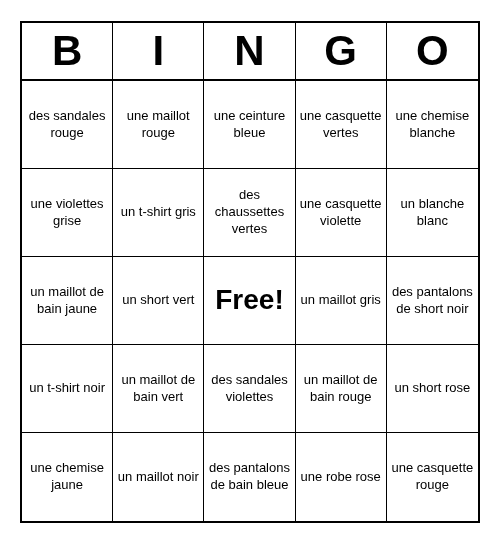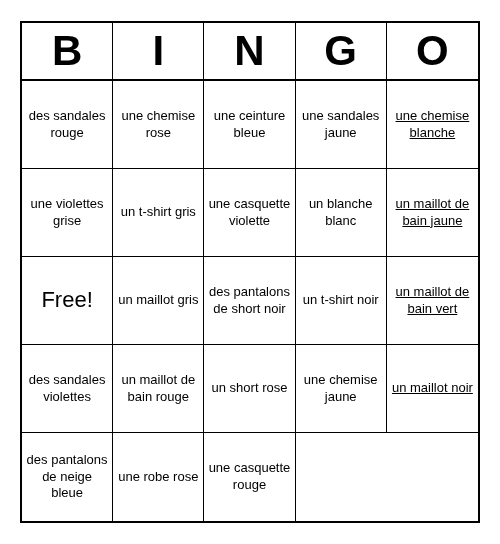--- a/index.html
+++ b/index.html
@@ -42,59 +42,60 @@
       display: flex;
       align-items: center;
       justify-content: center;
       text-align: center;
       padding: 4px;
       font-size: 13px;
       line-height: 1.3;
     }
     .bingo-cell:nth-child(5n) {
       border-right: none;
-      text-decoration: underline;
     }
     .bingo-cell:nth-child(n+21) {
       border-bottom: none;
     }
     .bingo-cell.free {
-      font-size: 22px;
-      font-weight: normal;
+      font-size: 28px;
+      font-weight: bold;
     }
   </style>
 </head>
 <body>
 
 <div class="bingo-card">
   <div class="bingo-header">
   <div class="bingo-header-cell">B</div>
       <div class="bingo-header-cell">I</div>
       <div class="bingo-header-cell">N</div>
       <div class="bingo-header-cell">G</div>
       <div class="bingo-header-cell">O</div>
     </div>
   <div class="bingo-grid">
   <div class="bingo-cell">des sandales rouge</div>
-      <div class="bingo-cell">une chemise rose</div>
+      <div class="bingo-cell">une maillot rouge</div>
       <div class="bingo-cell">une ceinture bleue</div>
-      <div class="bingo-cell">une sandales jaune</div>
+      <div class="bingo-cell">une casquette vertes</div>
       <div class="bingo-cell">une chemise blanche</div>
       <div class="bingo-cell">une violettes grise</div>
       <div class="bingo-cell">un t-shirt gris</div>
+      <div class="bingo-cell">des chaussettes vertes</div>
       <div class="bingo-cell">une casquette violette</div>
       <div class="bingo-cell">un blanche blanc</div>
       <div class="bingo-cell">un maillot de bain jaune</div>
+      <div class="bingo-cell">un short vert</div>
       <div class="bingo-cell free">Free!</div>
       <div class="bingo-cell">un maillot gris</div>
       <div class="bingo-cell">des pantalons de short noir</div>
       <div class="bingo-cell">un t-shirt noir</div>
       <div class="bingo-cell">un maillot de bain vert</div>
       <div class="bingo-cell">des sandales violettes</div>
       <div class="bingo-cell">un maillot de bain rouge</div>
       <div class="bingo-cell">un short rose</div>
       <div class="bingo-cell">une chemise jaune</div>
       <div class="bingo-cell">un maillot noir</div>
-      <div class="bingo-cell">des pantalons de neige bleue</div>
+      <div class="bingo-cell">des pantalons de bain bleue</div>
       <div class="bingo-cell">une robe rose</div>
       <div class="bingo-cell">une casquette rouge</div>
     </div>
 </div>
 
 </body></html>

